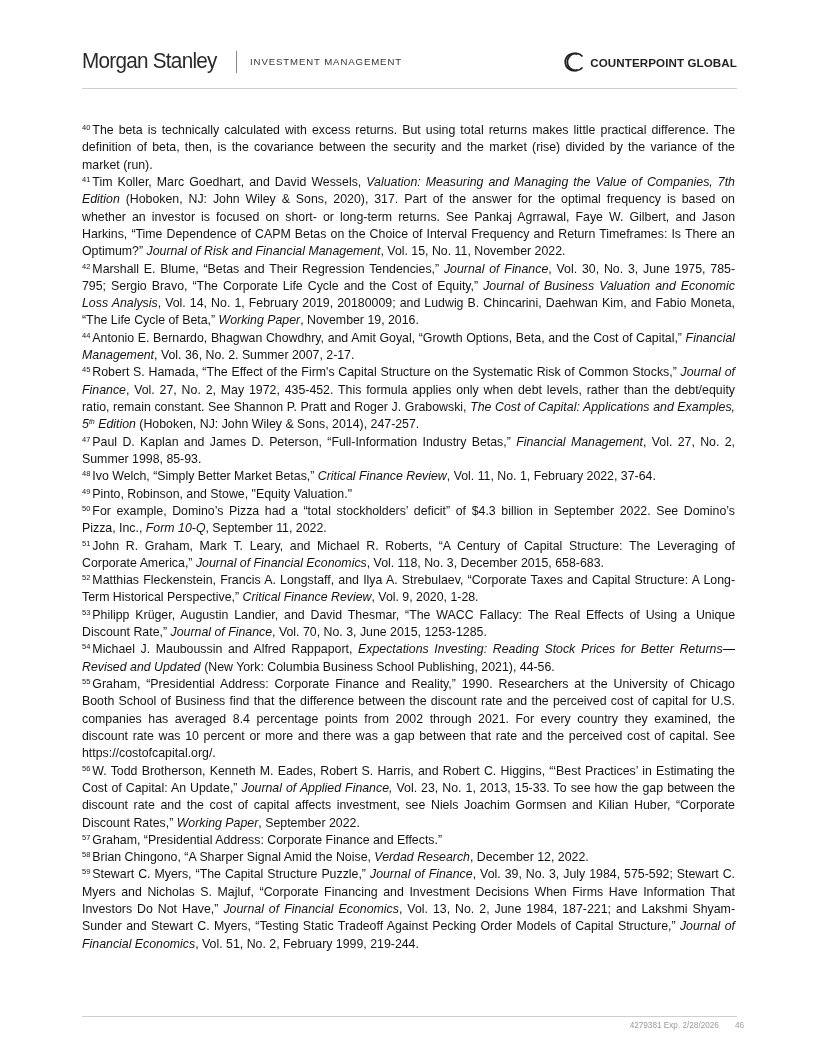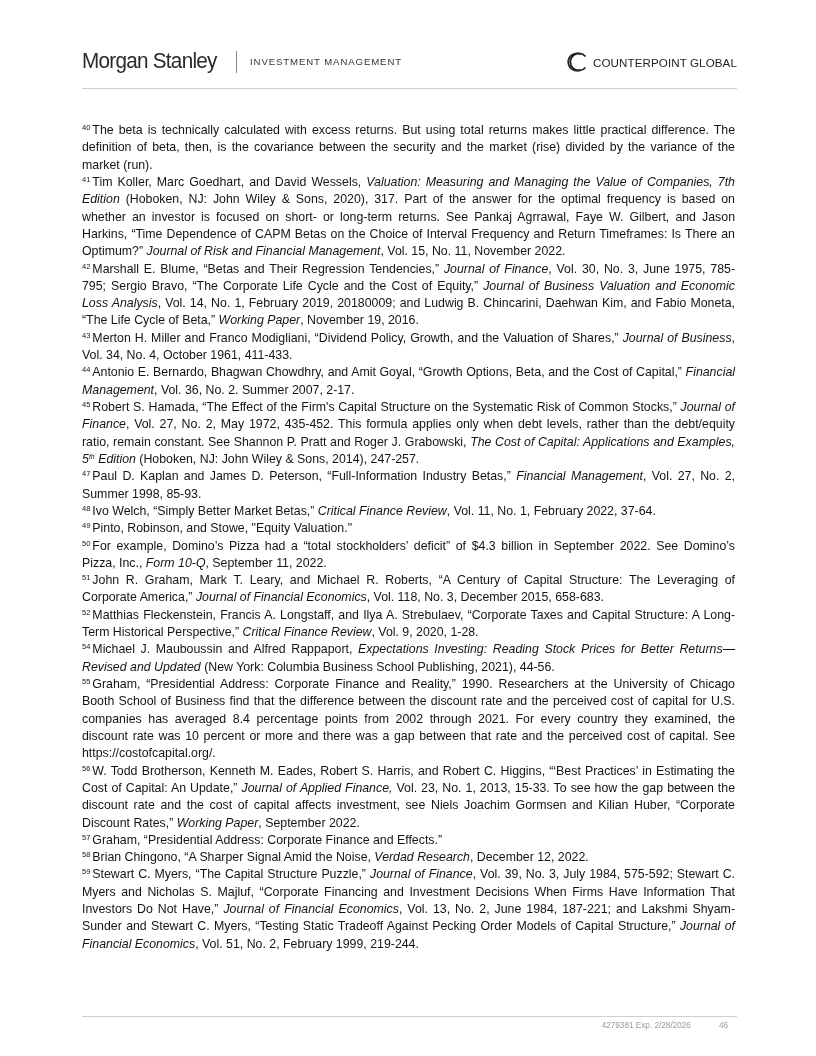--- a/index.html
+++ b/index.html
@@ -3,29 +3,29 @@
   <meta charset="utf-8">
   <style>
     html, body { margin: 0; padding: 0; background: #ffffff; }
     body { width: 816px; height: 1056px; position: relative; overflow: hidden; font-family: "Liberation Sans", sans-serif; color: #111; }
     .header { position: absolute; left: 82px; top: 48px; width: 655px; height: 28px; }
     .ms-logo { position: absolute; left: 0; top: 0; font-family: "Liberation Sans", sans-serif; font-size: 22.5px; letter-spacing: -0.8px; color: #2a2a2a; font-weight: normal; line-height: 26px; transform: scaleX(0.92); transform-origin: left; }
     .ms-divider { position: absolute; left: 154px; top: 3px; width: 1px; height: 22px; background: #888; }
     .ms-sub { position: absolute; left: 168px; top: 7px; font-size: 9.6px; font-weight: normal; letter-spacing: 0.9px; color: #333; line-height: 14px; }
     .cg { position: absolute; right: 0; top: 3px; height: 22px; display: flex; align-items: center; }
     .cg-icon { width: 24px; height: 22px; margin-right: 4px; }
-    .cg-text { font-size: 11.6px; font-weight: normal; color: #222; letter-spacing: 0.1px; }
+    .cg-text { font-size: 11.6px; font-weight: bold; color: #222; letter-spacing: 0.1px; }
     .header-rule { position: absolute; left: 82px; top: 88px; width: 655px; height: 1px; background: #cfcfcf; }
     .notes { position: absolute; left: 82px; top: 122px; width: 653px; font-size: 12.35px; line-height: 17.32px; text-align: justify; color: #141414; }
     .note { margin: 0; }
     .note sup { font-size: 7.5px; vertical-align: 4px; line-height: 0; margin-right: 2px; }
     .note i { font-style: italic; }
     .footer-rule { position: absolute; left: 82px; top: 1016px; width: 655px; height: 1px; background: #cfcfcf; }
     .footer-left { position: absolute; left: 82px; top: 1082px; font-size: 14px; color: #9a9a9a; }
-    .footer-right { position: absolute; right: 88px; top: 1021px; font-size: 8.2px; color: #9a9a9a; display: flex; gap: 28px; }
+    .footer-right { position: absolute; right: 72px; top: 1021px; font-size: 8.2px; color: #9a9a9a; display: flex; gap: 16px; }
   </style>
 </head>
 <body>
 
 <div class="header">
   <div class="ms-logo">Morgan Stanley</div>
   <div class="ms-divider"></div>
   <div class="ms-sub">INVESTMENT MANAGEMENT</div>
   <div class="cg">
     <svg class="cg-icon" viewBox="0 0 24 22">
@@ -34,29 +34,29 @@
     </svg>
     <span class="cg-text">COUNTERPOINT GLOBAL</span>
   </div>
 </div>
 <div class="header-rule"></div>
 
 <div class="notes" id="notes">
     <p class="note"><sup>40</sup><span>The beta is technically calculated with excess returns. But using total returns makes little practical difference. The definition of beta, then, is the covariance between the security and the market (rise) divided by the variance of the market (run).</span></p>
     <p class="note"><sup>41</sup><span>Tim Koller, Marc Goedhart, and David Wessels, </span><i>Valuation: Measuring and Managing the Value of Companies, 7th Edition</i><span> (Hoboken, NJ: John Wiley &amp; Sons, 2020), 317. Part of the answer for the optimal frequency is based on whether an investor is focused on short- or long-term returns. See Pankaj Agrrawal, Faye W. Gilbert, and Jason Harkins, “Time Dependence of CAPM Betas on the Choice of Interval Frequency and Return Timeframes: Is There an Optimum?” </span><i>Journal of Risk and Financial Management</i><span>, Vol. 15, No. 11, November 2022.</span></p>
     <p class="note"><sup>42</sup><span>Marshall E. Blume, “Betas and Their Regression Tendencies,” </span><i>Journal of Finance</i><span>, Vol. 30, No. 3, June 1975, 785-795; Sergio Bravo, “The Corporate Life Cycle and the Cost of Equity,” </span><i>Journal of Business Valuation and Economic Loss Analysis</i><span>, Vol. 14, No. 1, February 2019, 20180009; and Ludwig B. Chincarini, Daehwan Kim, and Fabio Moneta, “The Life Cycle of Beta,” </span><i>Working Paper</i><span>, November 19, 2016.</span></p>
-    <p class="note"><sup>43</sup><span>Merton H. Miller and Franco Modigliani, “Dividend Policy, Growth, and the Valuation of Shares,” </span><i>Journal of Business</i><span>, Vol. 34, No. 4, October 1961, 411-433.</span></p>
     <p class="note"><sup>44</sup><span>Antonio E. Bernardo, Bhagwan Chowdhry, and Amit Goyal, “Growth Options, Beta, and the Cost of Capital,” </span><i>Financial Management</i><span>, Vol. 36, No. 2. Summer 2007, 2-17.</span></p>
     <p class="note"><sup>45</sup><span>Robert S. Hamada, “The Effect of the Firm's Capital Structure on the Systematic Risk of Common Stocks,” </span><i>Journal of Finance</i><span>, Vol. 27, No. 2, May 1972, 435-452. This formula applies only when debt levels, rather than the debt/equity ratio, remain constant. See Shannon P. Pratt and Roger J. Grabowski, </span><i>The Cost of Capital: Applications and Examples, 5</i><sup style="font-size: 7px; vertical-align: 4px; font-style: italic; margin-right: 0px;">th</sup><i> Edition</i><span> (Hoboken, NJ: John Wiley &amp; Sons, 2014), 247-257.</span></p>
     <p class="note"><sup>47</sup><span>Paul D. Kaplan and James D. Peterson, “Full-Information Industry Betas,” </span><i>Financial Management</i><span>, Vol. 27, No. 2, Summer 1998, 85-93.</span></p>
     <p class="note"><sup>48</sup><span>Ivo Welch, “Simply Better Market Betas,” </span><i>Critical Finance Review</i><span>, Vol. 11, No. 1, February 2022, 37-64.</span></p>
     <p class="note"><sup>49</sup><span>Pinto, Robinson, and Stowe, "Equity Valuation."</span></p>
     <p class="note"><sup>50</sup><span>For example, Domino’s Pizza had a “total stockholders’ deficit” of $4.3 billion in September 2022. See Domino’s Pizza, Inc., </span><i>Form 10-Q</i><span>, September 11, 2022.</span></p>
     <p class="note"><sup>51</sup><span>John R. Graham, Mark T. Leary, and Michael R. Roberts, “A Century of Capital Structure: The Leveraging of Corporate America,” </span><i>Journal of Financial Economics</i><span>, Vol. 118, No. 3, December 2015, 658-683.</span></p>
     <p class="note"><sup>52</sup><span>Matthias Fleckenstein, Francis A. Longstaff, and Ilya A. Strebulaev, “Corporate Taxes and Capital Structure: A Long-Term Historical Perspective,” </span><i>Critical Finance Review</i><span>, Vol. 9, 2020, 1-28.</span></p>
+    <p class="note"><sup>53</sup><span>Philipp Krüger, Augustin Landier, and David Thesmar, “The WACC Fallacy: The Real Effects of Using a Unique Discount Rate,” </span><i>Journal of Finance</i><span>, Vol. 70, No. 3, June 2015, 1253-1285.</span></p>
     <p class="note"><sup>54</sup><span>Michael J. Mauboussin and Alfred Rappaport, </span><i>Expectations Investing: Reading Stock Prices for Better Returns—Revised and Updated</i><span> (New York: Columbia Business School Publishing, 2021), 44-56.</span></p>
     <p class="note"><sup>55</sup><span>Graham, “Presidential Address: Corporate Finance and Reality,” 1990. Researchers at the University of Chicago Booth School of Business find that the difference between the discount rate and the perceived cost of capital for U.S. companies has averaged 8.4 percentage points from 2002 through 2021. For every country they examined, the discount rate was 10 percent or more and there was a gap between that rate and the perceived cost of capital. See https://costofcapital.org/.</span></p>
     <p class="note"><sup>56</sup><span>W. Todd Brotherson, Kenneth M. Eades, Robert S. Harris, and Robert C. Higgins, “‘Best Practices’ in Estimating the Cost of Capital: An Update,” </span><i>Journal of Applied Finance,</i><span> Vol. 23, No. 1, 2013, 15-33. To see how the gap between the discount rate and the cost of capital affects investment, see Niels Joachim Gormsen and Kilian Huber, “Corporate Discount Rates,” </span><i>Working Paper</i><span>, September 2022.</span></p>
     <p class="note"><sup>57</sup><span>Graham, “Presidential Address: Corporate Finance and Effects.”</span></p>
     <p class="note"><sup>58</sup><span>Brian Chingono, “A Sharper Signal Amid the Noise, </span><i>Verdad Research</i><span>, December 12, 2022.</span></p>
     <p class="note"><sup>59</sup><span>Stewart C. Myers, “The Capital Structure Puzzle,” </span><i>Journal of Finance</i><span>, Vol. 39, No. 3, July 1984, 575-592; Stewart C. Myers and Nicholas S. Majluf, “Corporate Financing and Investment Decisions When Firms Have Information That Investors Do Not Have,” </span><i>Journal of Financial Economics</i><span>, Vol. 13, No. 2, June 1984, 187-221; and Lakshmi Shyam-Sunder and Stewart C. Myers, “Testing Static Tradeoff Against Pecking Order Models of Capital Structure,” </span><i>Journal of Financial Economics</i><span>, Vol. 51, No. 2, February 1999, 219-244.</span></p>
   </div>
 
 <div class="footer-rule"></div>
 <div class="footer-left">© 2025 Morgan Stanley. All rights reserved.</div>

